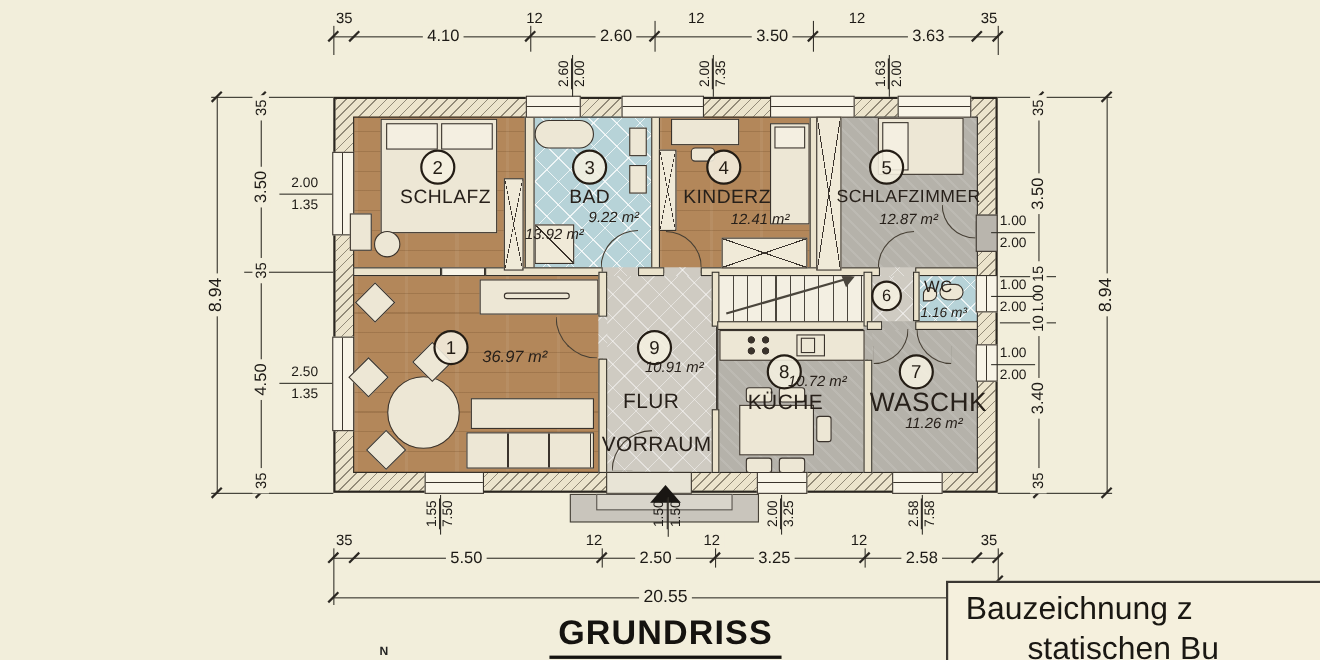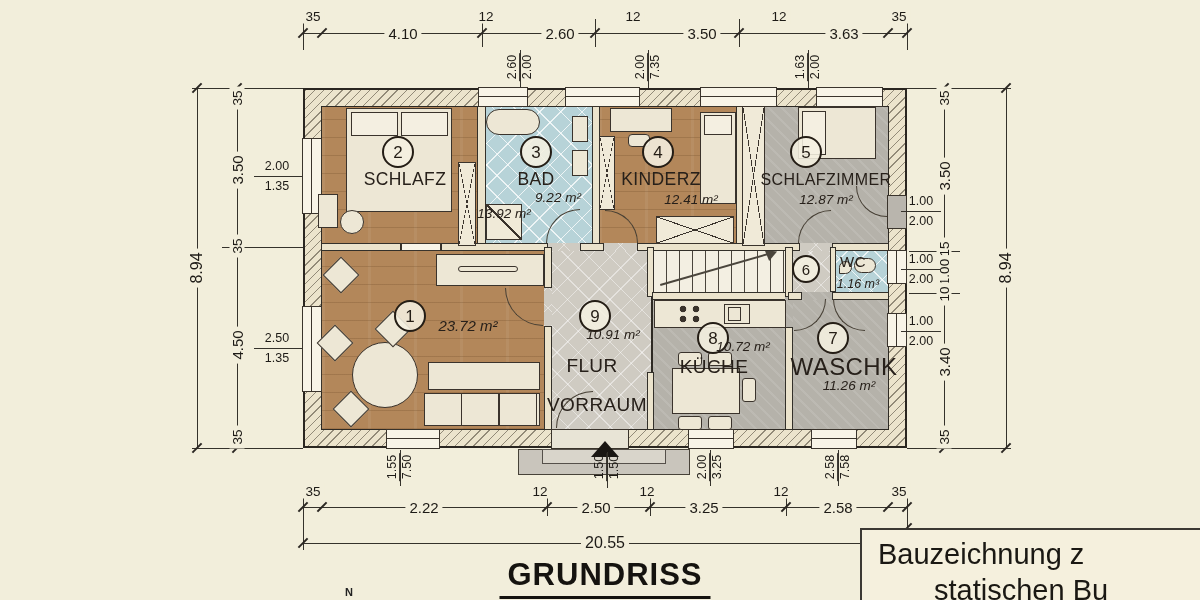--- a/index.html
+++ b/index.html
@@ -205,21 +205,21 @@
 
   <div class="abs rnum" style="left:658px;top:152px;">4</div>
   <div class="abs rname" style="left:661px;top:179px;">KINDERZ</div>
   <div class="abs rarea" style="left:691px;top:199px;">12.41 m²</div>
 
   <div class="abs rnum" style="left:806px;top:152px;">5</div>
   <div class="abs rname" style="left:826px;top:180px;font-size:16px;">SCHLAFZIMMER</div>
   <div class="abs rarea" style="left:826px;top:199px;">12.87 m²</div>
 
   <div class="abs rnum" style="left:410px;top:316px;">1</div>
-  <div class="abs rarea" style="left:468px;top:325px;font-size:15px;">23.72 m²</div>
+  <div class="abs rarea" style="left:468px;top:325px;font-size:15px;">36.97 m²</div>
 
   <div class="abs rnum" style="left:595px;top:316px;">9</div>
   <div class="abs rarea" style="left:613px;top:334px;">10.91 m²</div>
   <div class="abs rname" style="left:592px;top:366px;font-size:19px;text-align:right;">FLUR</div>
   <div class="abs rname" style="left:597px;top:405px;font-size:19px;">VORRAUM</div>
 
   <div class="abs rnum" style="left:713px;top:338px;">8</div>
   <div class="abs rarea" style="left:743px;top:346px;">10.72 m²</div>
   <div class="abs rname" style="left:714px;top:367px;font-size:19px;">KÜCHE</div>
 
@@ -278,21 +278,21 @@
   <div class="abs linev" style="left:650px;top:490px;height:26px;"></div>
   <div class="abs linev" style="left:786px;top:490px;height:26px;"></div>
   <div class="abs tick" style="left:303px;top:507px;"></div>
   <div class="abs tick" style="left:322px;top:507px;"></div>
   <div class="abs tick" style="left:547px;top:507px;"></div>
   <div class="abs tick" style="left:650px;top:507px;"></div>
   <div class="abs tick" style="left:786px;top:507px;"></div>
   <div class="abs tick" style="left:888px;top:507px;"></div>
   <div class="abs tick" style="left:907px;top:507px;"></div>
   <div class="abs dl sm" style="left:313px;top:491px;">35</div>
-  <div class="abs dl" style="left:424px;top:507px;">2.22</div>
+  <div class="abs dl" style="left:424px;top:507px;">5.50</div>
   <div class="abs dl sm" style="left:540px;top:491px;">12</div>
   <div class="abs dl" style="left:596px;top:507px;">2.50</div>
   <div class="abs dl sm" style="left:647px;top:491px;">12</div>
   <div class="abs dl" style="left:704px;top:507px;">3.25</div>
   <div class="abs dl sm" style="left:781px;top:491px;">12</div>
   <div class="abs dl" style="left:838px;top:507px;">2.58</div>
   <div class="abs dl sm" style="left:899px;top:491px;">35</div>
   <div class="abs lineh" style="left:303px;top:543px;width:604px;"></div>
   <div class="abs tick" style="left:303px;top:543px;"></div>
   <div class="abs tick" style="left:907px;top:543px;"></div>

